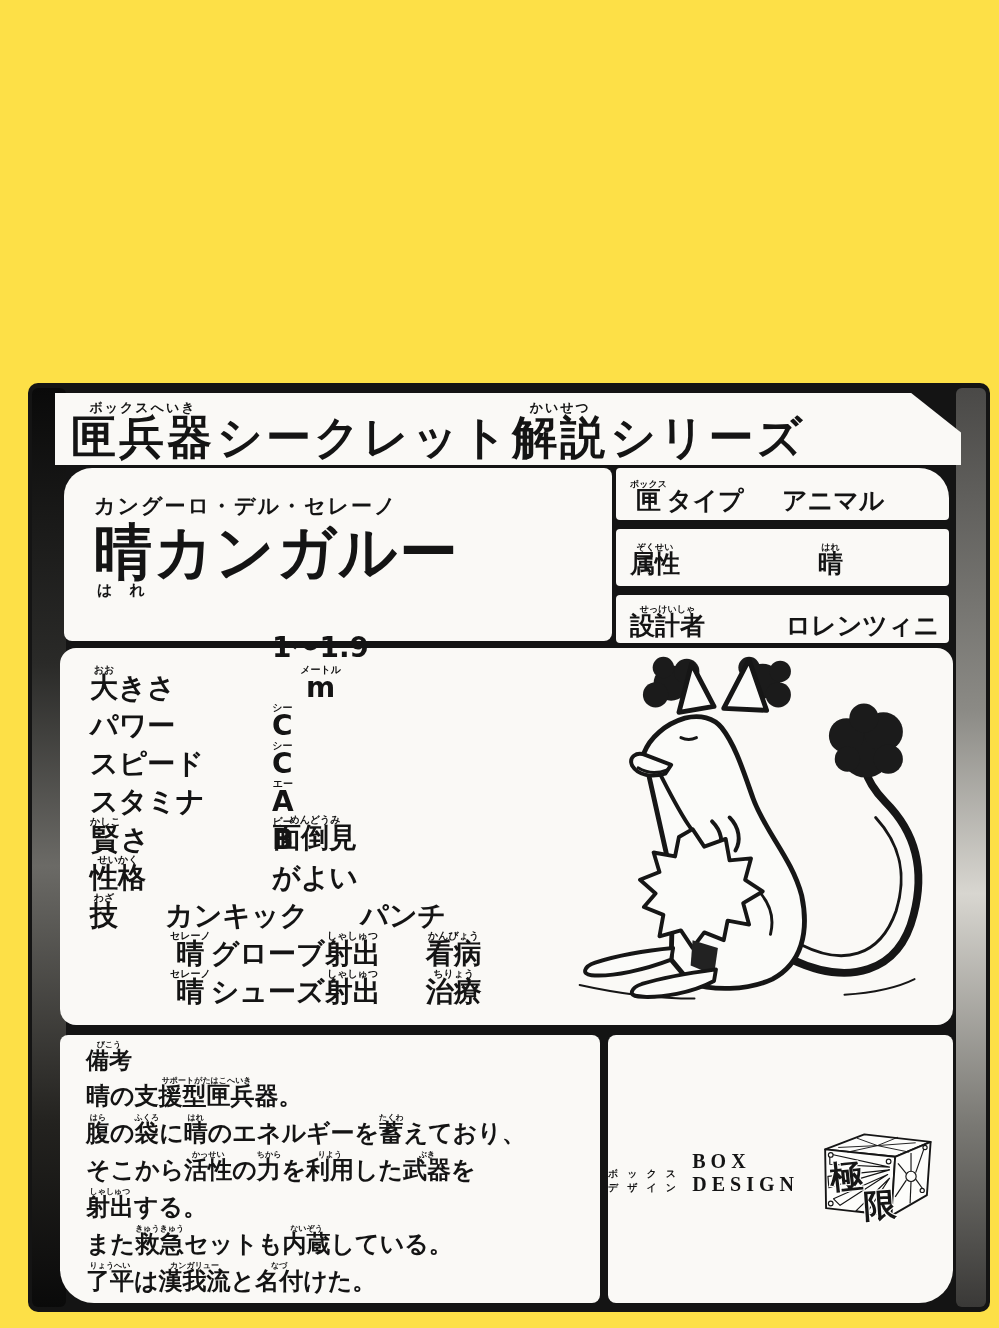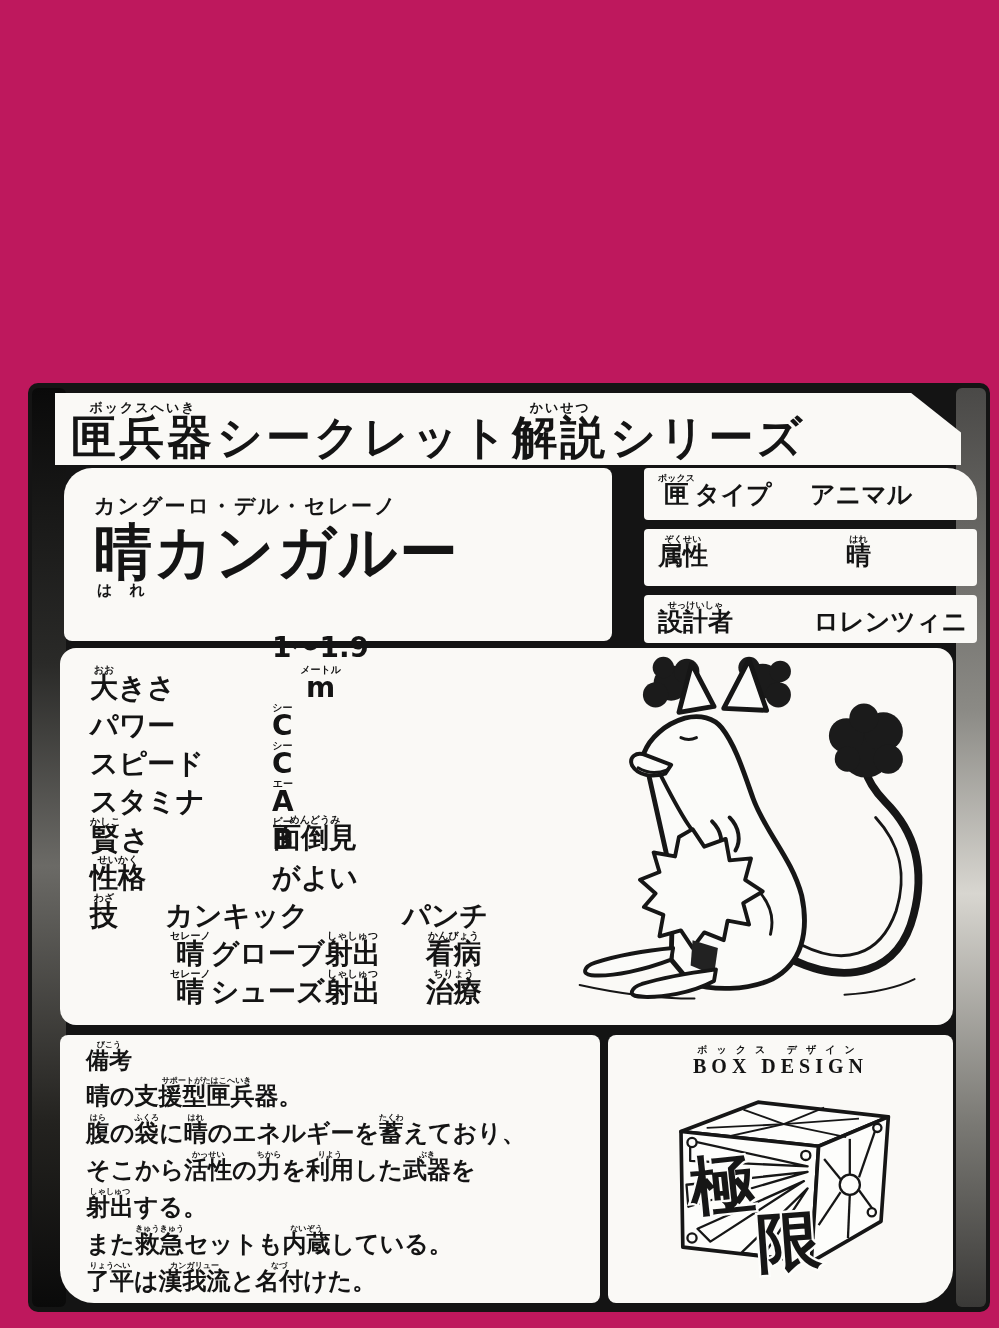--- a/index.html
+++ b/index.html
@@ -1,18 +1,18 @@
 <!DOCTYPE html>
 <html><head>
 <meta charset="utf-8">
 <style>
   html,body{margin:0;padding:0;background:#e8e7e4;}
   .page{
     position:relative;width:999px;height:1328px;margin:0 auto;
-    background:#be185d;
+    background:#fde047;
     font-family:"DejaVu Sans","Liberation Sans",sans-serif;
     color:#141414;overflow:hidden;
   }
   
   .card{
     position:absolute;left:28px;top:383px;width:962px;height:929px;
     background:#141414;border-radius:10px;
   }
   .bevel{position:absolute;top:5px;bottom:5px;width:34px;border-radius:6px;}
   .bevel.left{
@@ -40,50 +40,50 @@
   .banner .rb{font-size:45px;letter-spacing:3px;transform:scaleY(1.02);}
   
   .wbox{position:absolute;background:#faf9f6;box-sizing:border-box;}
   .name-box{left:36px;top:85px;width:548px;height:173px;border-radius:28px 8px 8px 8px;padding:20px 0 14px 30px;}
   .name-sub{font-size:21px;font-weight:900;letter-spacing:2px;margin-top:4px;}
   .name-main{display:flex;align-items:flex-start;margin-top:2px;}
   .name-main .big{font-size:58px;font-weight:900;letter-spacing:2px;line-height:1.05;transform:scaleY(1.05);}
   .kanji-col{display:inline-flex;flex-direction:column;align-items:center;}
   .under-rt{font-size:15px;font-weight:700;letter-spacing:6px;margin-top:-2px;}
   
-  .ibox{left:616px;width:333px;padding:4px 10px 0 14px;display:flex;align-items:flex-start;}
+  .ibox{left:588px;width:333px;padding:4px 10px 0 14px;display:flex;align-items:center;}
   .ibox1{top:85px;height:52px;border-radius:4px 30px 4px 4px;}
   .ibox2{top:146px;height:57px;border-radius:4px;}
   .ibox3{top:212px;height:48px;border-radius:4px;gap:26px;}
   .ibox .rt{font-size:9px;height:10px;}
   .ibox .rb{font-size:25px;}
   .ibox .lbl{display:flex;width:152px;}
   .ibox .val{display:flex;}
   
   .stats-box{left:32px;top:265px;width:893px;height:377px;border-radius:16px;padding:16px 0 0 30px;}
   .stats .rt{font-size:10px;height:11px;margin-bottom:-1px;}
   .stats .rb{font-size:28px;}
   .stat-row{display:flex;align-items:flex-end;height:38px;}
   .stat-label{display:flex;width:182px;}
   .stat-value{display:flex;flex-direction:column;}
   .moves-line1{display:flex;align-items:flex-end;height:38px;}
   .moves-label{display:flex;width:75px;}
   .moves-indent{display:flex;align-items:flex-end;height:38px;margin-left:80px;}
-  .gap60{margin-left:94px;align-items:flex-end;}
+  .gap60{margin-left:52px;align-items:flex-end;}
   .gap45{margin-left:45px;}
   .kangaroo{position:absolute;right:6px;top:2px;}
   
   .notes-box{left:32px;top:652px;width:540px;height:268px;border-radius:8px 8px 8px 34px;padding:0 0 0 26px;}
   .notes .rt{font-size:8px;height:9px;}
   .notes .rb{font-size:24px;font-weight:700;}
   .note-line{display:flex;align-items:flex-end;height:37px;}
   .note-heading .rb{font-size:23px;font-weight:900;}
   
   .design-box{left:580px;top:652px;width:345px;height:268px;border-radius:8px 8px 34px 8px;
-    display:flex;flex-direction:column;align-items:center;padding-top:8px;}
+    display:flex;align-items:center;padding-top:8px;}
   .bd-ruby{font-size:10px;font-weight:700;letter-spacing:9px;height:12px;}
   .bd-title{font-family:"Liberation Serif","DejaVu Serif",serif;font-weight:700;font-size:20px;letter-spacing:5px;margin-top:0;}
   .cube{margin-top:4px;}
   svg text{font-family:"DejaVu Sans",sans-serif;}
 </style>
 </head>
 <body>
 
 <div class="page">
   <div class="card">

